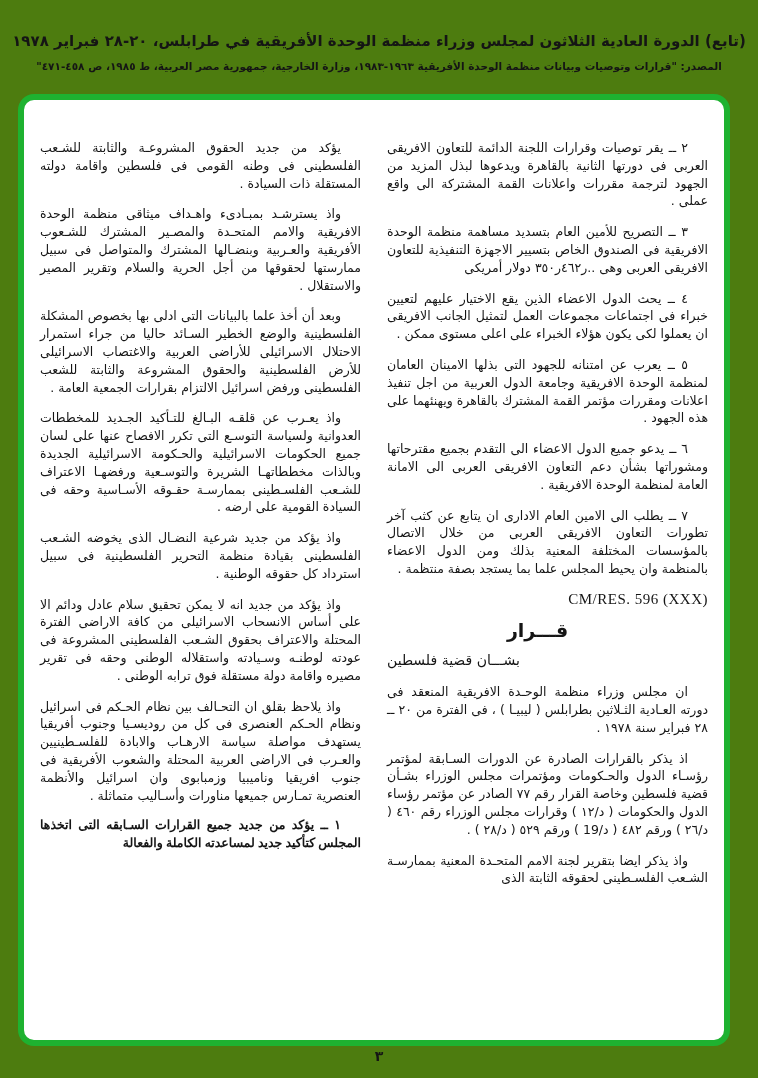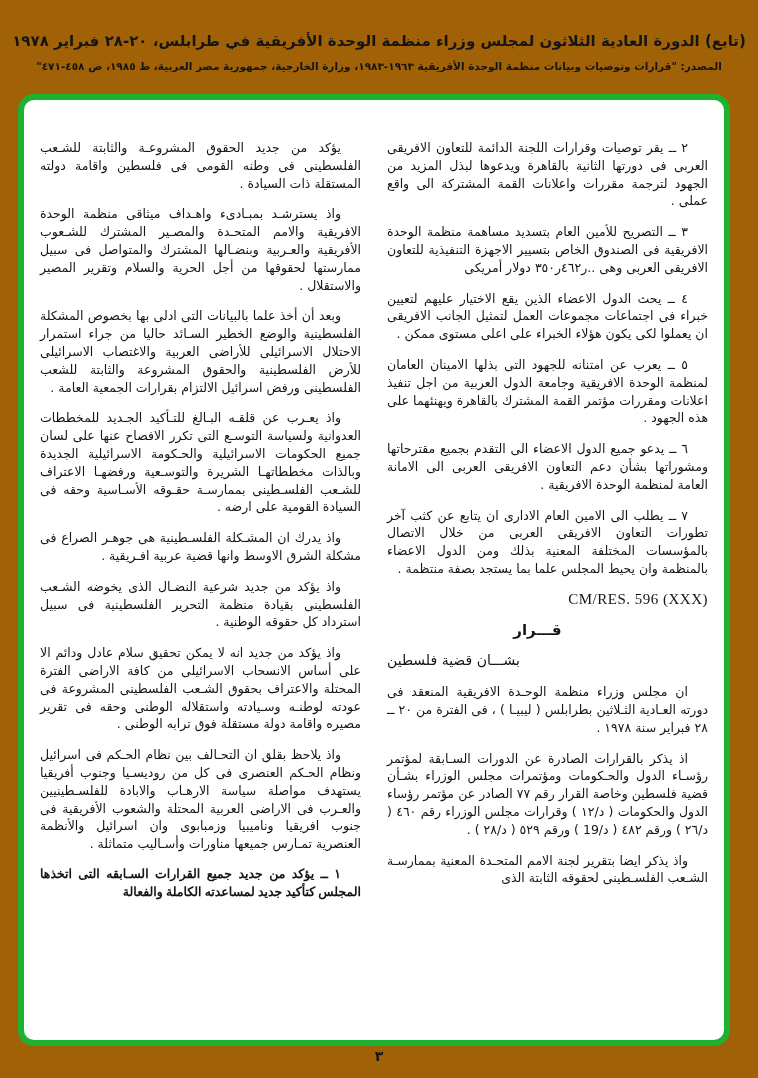--- a/index.html
+++ b/index.html
@@ -2,21 +2,21 @@
 <html lang="ar" style="--frame-green: #1eb230; --ink: #151515;"><head>
 <meta charset="utf-8">
 <style>
   :root{ --frame-green:#1eb230; --ink:#151515; }
   html,body{margin:0;padding:0;}
   body{
     width:758px;height:1078px;background:#ffffff;
     font-family:"DejaVu Sans",sans-serif;color:var(--ink);
     position:relative;overflow:hidden;
   }
-  .page{position:relative;width:758px;height:1078px;background:#a16207;}
+  .page{position:relative;width:758px;height:1078px;background:#4d7c0f;}
 
   .hdr{position:absolute;left:0;right:0;text-align:center;direction:rtl;font-weight:bold;}
   .hdr-title{top:32px;font-size:15px;letter-spacing:0;}
   .hdr-source{top:60px;font-size:10.5px;}
 
   .frame{
     position:absolute;left:18px;top:94px;width:712px;height:952px;
     box-sizing:border-box;border:6px solid var(--frame-green);
     border-radius:16px;padding:26px 16px 14px 16px;overflow:hidden;background:#fff;
   }
@@ -27,21 +27,21 @@
   }
   p.para{margin:13px 0 13px 0;text-indent:20px;}
   p.para:last-child{margin-bottom:0;}
   p.bold{font-weight:bold;font-family:Liberation Serif, serif;}
 
   .ref{
     direction:ltr;text-align:right;font-family:"Liberation Serif",serif;
     font-size:15px;margin:38px 0 14px 0;text-indent:0;letter-spacing:0.5px;
   }
   .res-title{
-    text-align:center;font-weight:bold;font-size:15px;margin:14px 0 18px 0;text-indent:0;
+    text-align:center;font-weight:bold;font-size:19px;margin:14px 0 18px 0;text-indent:0;
   }
   .res-subtitle{
     text-align:left;font-weight:normal;font-size:14px;margin:0 0 22px 0;text-indent:0;
   }
 
   .page-number{
     position:absolute;bottom:14px;left:0;right:0;text-align:center;
     font-weight:bold;font-size:14px;
   }
 </style>
@@ -69,21 +69,20 @@
         <p class="para">ان مجلس وزراء منظمة الوحـدة الافريقية المنعقد فى دورته العـادية الثـلاثين بطرابلس ( ليبيـا ) ، فى الفترة من ٢٠ ــ ٢٨ فبراير سنة ١٩٧٨ .</p>
         <p class="para">اذ يذكر بالقرارات الصادرة عن الدورات السـابقة لمؤتمر رؤسـاء الدول والحـكومات ومؤتمرات مجلس الوزراء بشـأن قضية فلسطين وخاصة القرار رقم ٧٧ الصادر عن مؤتمر رؤساء الدول والحكومات ( د/١٢ ) وقرارات مجلس الوزراء رقم ٤٦٠ ( د/٢٦ ) ورقم ٤٨٢ ( د/19 ) ورقم ٥٢٩ ( د/٢٨ ) .</p>
         <p class="para">واذ يذكر ايضا بتقرير لجنة الامم المتحـدة المعنية بممارسـة الشـعب الفلسـطينى لحقوقه الثابتة الذى</p>
       </section>
 
       <section class="col">
         <p class="para">يؤكد من جديد الحقوق المشروعـة والثابتة للشـعب الفلسطينى فى وطنه القومى فى فلسطين واقامة دولته المستقلة ذات السيادة .</p>
         <p class="para">واذ يسترشـد بمبـادىء واهـداف ميثاقى منظمة الوحدة الافريقية والامم المتحـدة والمصـير المشترك للشـعوب الأفريقية والعـربية وبنضـالها المشترك والمتواصل فى سبيل ممارستها لحقوقها من أجل الحرية والسلام وتقرير المصير والاستقلال .</p>
         <p class="para">وبعد أن أخذ علما بالبيانات التى ادلى بها بخصوص المشكلة الفلسطينية والوضع الخطير السـائد حاليا من جراء استمرار الاحتلال الاسرائيلى للأراضى العربية والاغتصاب الاسرائيلى للأرض الفلسطينية والحقوق المشروعة والثابتة للشعب الفلسطينى ورفض اسرائيل الالتزام بقرارات الجمعية العامة .</p>
         <p class="para">واذ يعـرب عن قلقـه البـالغ للتـأكيد الجـديد للمخططات العدوانية ولسياسة التوسـع التى تكرر الافصاح عنها على لسان جميع الحكومات الاسرائيلية والحـكومة الاسرائيلية الجديدة وبالذات مخططاتهـا الشريرة والتوسـعية ورفضهـا الاعتراف للشـعب الفلسـطينى بممارسـة حقـوقه الأسـاسية وحقه فى السيادة القومية على ارضه .</p>
-        <p class="para">واذ يدرك ان المشـكلة الفلسـطينية هى جوهـر الصراع فى مشكلة الشرق الاوسط وانها قضية عربية افـريقية .</p>
         <p class="para">واذ يؤكد من جديد شرعية النضـال الذى يخوضه الشـعب الفلسطينى بقيادة منظمة التحرير الفلسطينية فى سبيل استرداد كل حقوقه الوطنية .</p>
         <p class="para">واذ يؤكد من جديد انه لا يمكن تحقيق سلام عادل ودائم الا على أساس الانسحاب الاسرائيلى من كافة الاراضى الفترة المحتلة والاعتراف بحقوق الشـعب الفلسطينى المشروعة فى عودته لوطنـه وسـيادته واستقلاله الوطنى وحقه فى تقرير مصيره واقامة دولة مستقلة فوق ترابه الوطنى .</p>
         <p class="para">واذ يلاحظ بقلق ان التحـالف بين نظام الحـكم فى اسرائيل ونظام الحـكم العنصرى فى كل من روديسـيا وجنوب أفريقيا يستهدف مواصلة سياسة الارهـاب والابادة للفلسـطينيين والعـرب فى الاراضى العربية المحتلة والشعوب الأفريقية فى جنوب افريقيا وناميبيا وزمبابوى وان اسرائيل والأنظمة العنصرية تمـارس جميعها مناورات وأسـاليب متماثلة .</p>
         <p class="para bold">١ ــ يؤكد من جديد جميع القرارات السـابقه التى اتخذها المجلس كتأكيد جديد لمساعدته الكاملة والفعالة</p>
       </section>
 
     </div>
   </div>
 
   <div class="page-number">٣</div>

